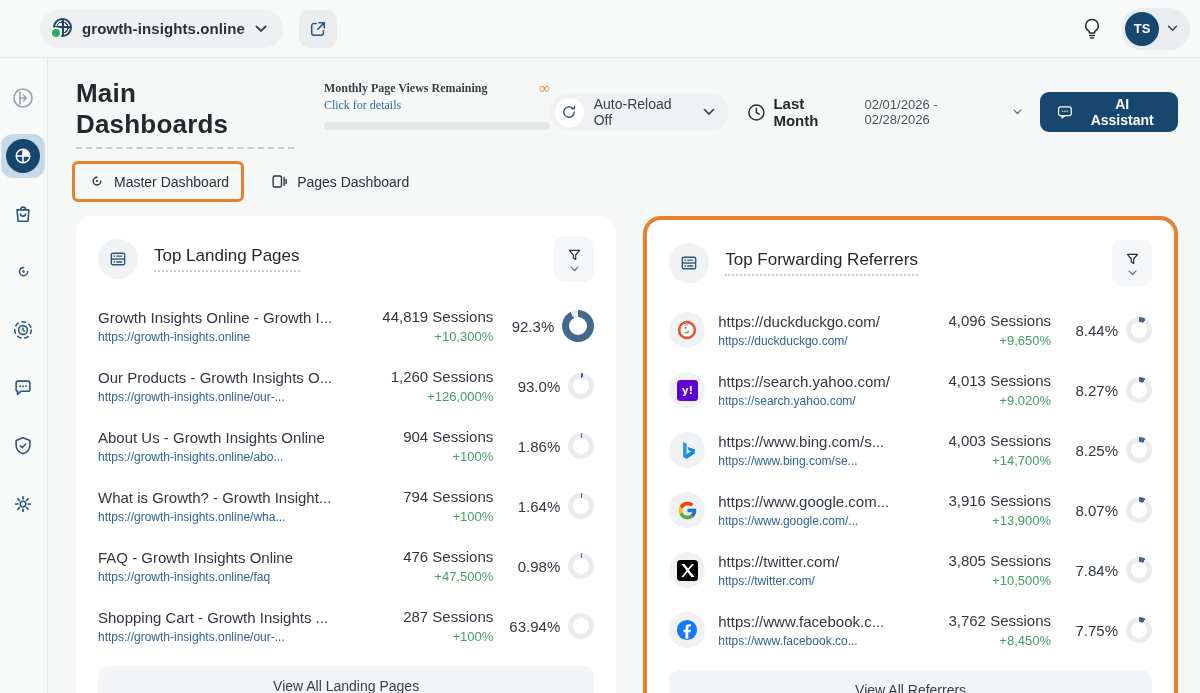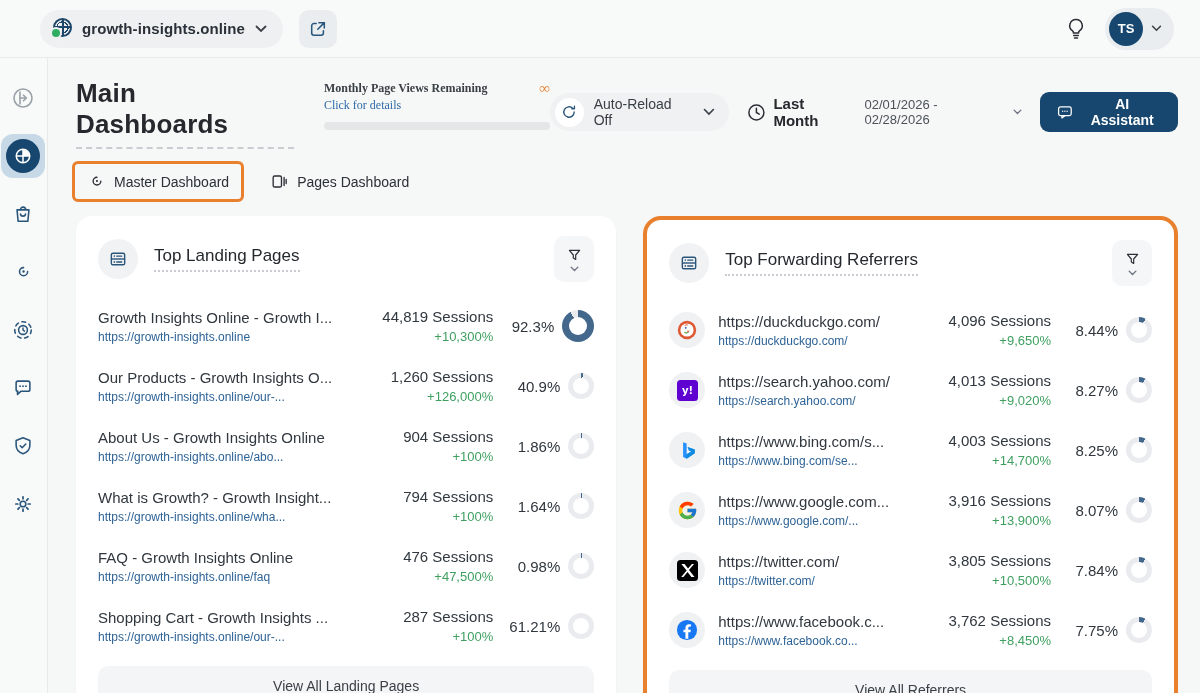--- a/index.html
+++ b/index.html
@@ -7,21 +7,21 @@
   body {
     font-family:"Liberation Sans", sans-serif;
     background:#f6f7f7;
     color:#2b3138;
   }
   svg { display:block; }
 
   
   .topbar {
     height:58px; background:#f8f9f9; border-bottom:1px solid #e7e9ea;
-    display:flex; align-items:center; padding:0 26px 0 40px;
+    display:flex; align-items:center; padding:0 10px 0 40px;
   }
   .domain-pill {
     display:flex; align-items:center; gap:10px;
     background:#eef0f2; border-radius:20px; height:38px; padding:0 16px 0 10px;
     cursor:pointer;
   }
   .favicon-globe { position:relative; width:22px; height:22px; }
   .favicon-globe .globe {
     position:absolute; right:0; top:0; width:19px; height:19px; border-radius:50%;
     border:2px solid #1d4668;
@@ -357,21 +357,21 @@
 
     <div class="row-title-block">
       <div class="row-title">Our Products - Growth Insights O...</div>
       <div class="row-url">https://growth-insights.online/our-...</div>
     </div>
     <div class="row-sessions">
       <div class="sessions-value">1,260 Sessions</div>
       <div class="sessions-change">+126,000%</div>
     </div>
     <div class="row-share">
-      <span class="share-value">40.9%</span>
+      <span class="share-value">93.0%</span>
       <span class="donut" style="background: conic-gradient(rgb(68, 104, 140) 0deg, rgb(68, 104, 140) 2.6%, rgb(233, 235, 238) 2.6%, rgb(233, 235, 238) 100%);">
                   <span class="donut-hole"></span>
                 </span>
     </div>
   </div>
 
   <div class="row">
 
     <div class="row-title-block">
       <div class="row-title">About Us - Growth Insights Online</div>
@@ -429,21 +429,21 @@
 
     <div class="row-title-block">
       <div class="row-title">Shopping Cart - Growth Insights ...</div>
       <div class="row-url">https://growth-insights.online/our-...</div>
     </div>
     <div class="row-sessions">
       <div class="sessions-value">287 Sessions</div>
       <div class="sessions-change">+100%</div>
     </div>
     <div class="row-share">
-      <span class="share-value">61.21%</span>
+      <span class="share-value">63.94%</span>
       <span class="donut" style="background: conic-gradient(rgb(68, 104, 140) 0deg, rgb(68, 104, 140) 0.59%, rgb(233, 235, 238) 0.59%, rgb(233, 235, 238) 100%);">
                   <span class="donut-hole"></span>
                 </span>
     </div>
   </div>
 </div>
         <button class="view-all">View All Landing Pages</button>
       </div>
 
       <div class="card highlighted">

